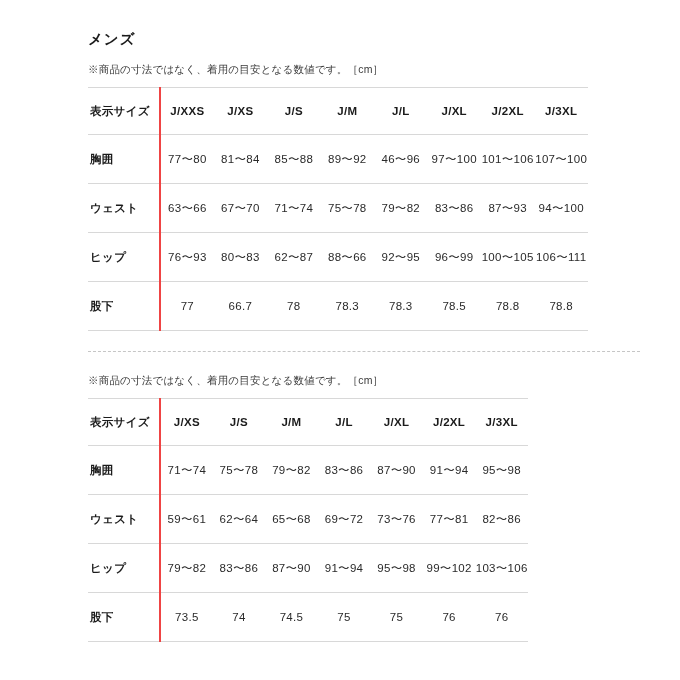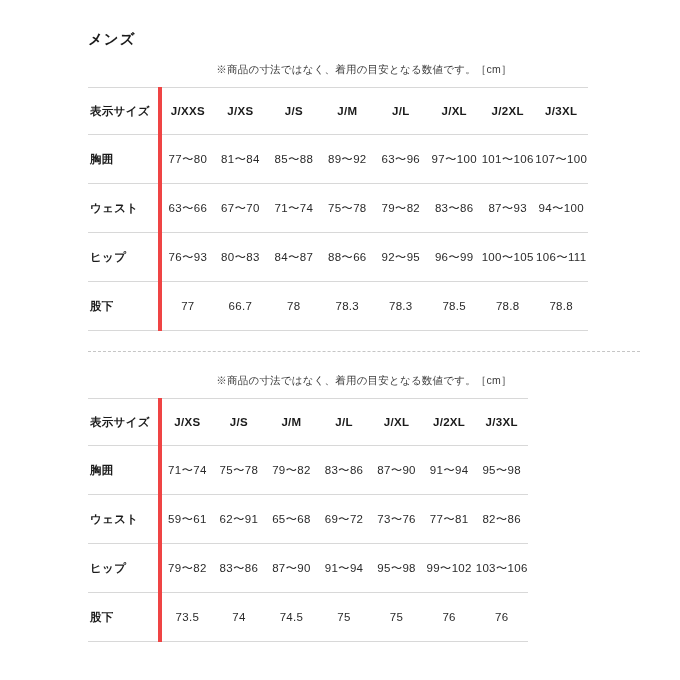--- a/index.html
+++ b/index.html
@@ -29,21 +29,20 @@
     font-weight: bold;
     letter-spacing: 1px;
     color: #1b1b1b;
     margin: 0 0 14px 0;
   }
   .section-note {
     font-size: 10.5px;
     color: #3a3a3a;
     letter-spacing: 0.2px;
     margin: 0 0 10px 0;
-    text-align: center;
   }
   table.size-table {
     border-collapse: collapse;
     table-layout: fixed;
   }
   table.size-table td,
   table.size-table th {
     border-bottom: 1px solid #d8d8d8;
     height: 48px;
     text-align: center;
@@ -62,21 +61,21 @@
     height: 46px;
   }
   table.size-table tr:first-child th,
   table.size-table tr:first-child td {
     border-top: 1px solid #d8d8d8;
   }
   table.size-table .rowhead {
     text-align: left;
     font-weight: bold;
     padding-left: 2px;
-    border-right: 4px solid #ef4444;
+    border-right: 2px solid #ef4444;
     width: 72px;
     color: #1b1b1b;
   }
   .mens-table { width: 500px; }
   .mens-table col.label-col { width: 72px; }
   .mens-table col.data-col { width: 53.4px; }
   .ladies-table { width: 440px; }
   .ladies-table col.label-col { width: 72px; }
   .ladies-table col.data-col { width: 52.5px; }
 
@@ -119,41 +118,41 @@
           <th>J/XL</th>
           <th>J/2XL</th>
           <th>J/3XL</th>
         </tr>
         <tr>
           <th class="rowhead">胸囲</th>
           <td>77〜80</td>
           <td>81〜84</td>
           <td>85〜88</td>
           <td>89〜92</td>
-          <td>63〜96</td>
+          <td>46〜96</td>
           <td>97〜100</td>
           <td>101〜106</td>
           <td>107〜100</td>
         </tr>
         <tr>
           <th class="rowhead">ウェスト</th>
           <td>63〜66</td>
           <td>67〜70</td>
           <td>71〜74</td>
           <td>75〜78</td>
           <td>79〜82</td>
           <td>83〜86</td>
           <td>87〜93</td>
           <td>94〜100</td>
         </tr>
         <tr>
           <th class="rowhead">ヒップ</th>
           <td>76〜93</td>
           <td>80〜83</td>
-          <td>84〜87</td>
+          <td>62〜87</td>
           <td>88〜66</td>
           <td>92〜95</td>
           <td>96〜99</td>
           <td>100〜105</td>
           <td>106〜111</td>
         </tr>
         <tr>
           <th class="rowhead">股下</th>
           <td>77</td>
           <td>66.7</td>
@@ -201,21 +200,21 @@
           <td>75〜78</td>
           <td>79〜82</td>
           <td>83〜86</td>
           <td>87〜90</td>
           <td>91〜94</td>
           <td>95〜98</td>
         </tr>
         <tr>
           <th class="rowhead">ウェスト</th>
           <td>59〜61</td>
-          <td>62〜91</td>
+          <td>62〜64</td>
           <td>65〜68</td>
           <td>69〜72</td>
           <td>73〜76</td>
           <td>77〜81</td>
           <td>82〜86</td>
         </tr>
         <tr>
           <th class="rowhead">ヒップ</th>
           <td>79〜82</td>
           <td>83〜86</td>

